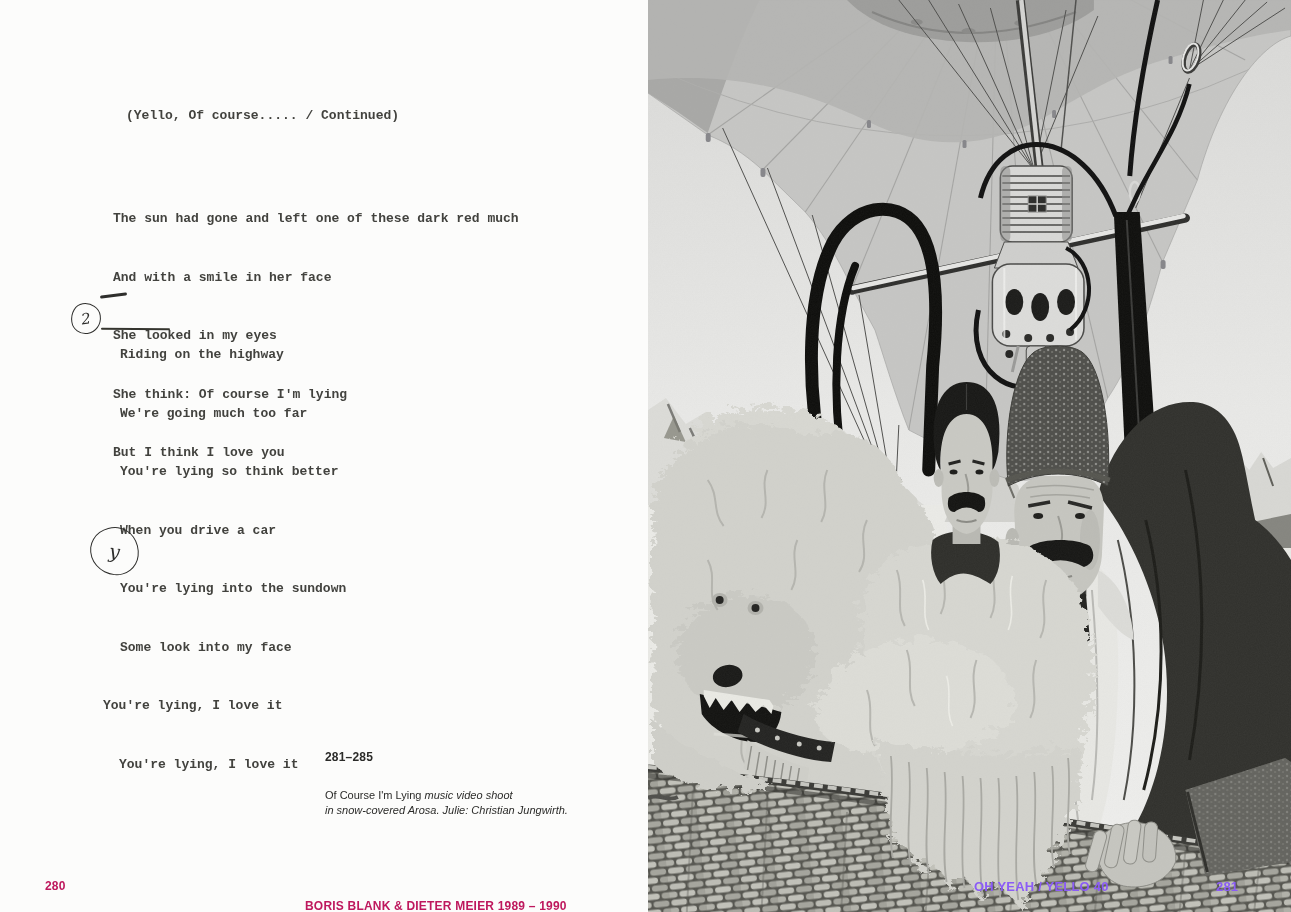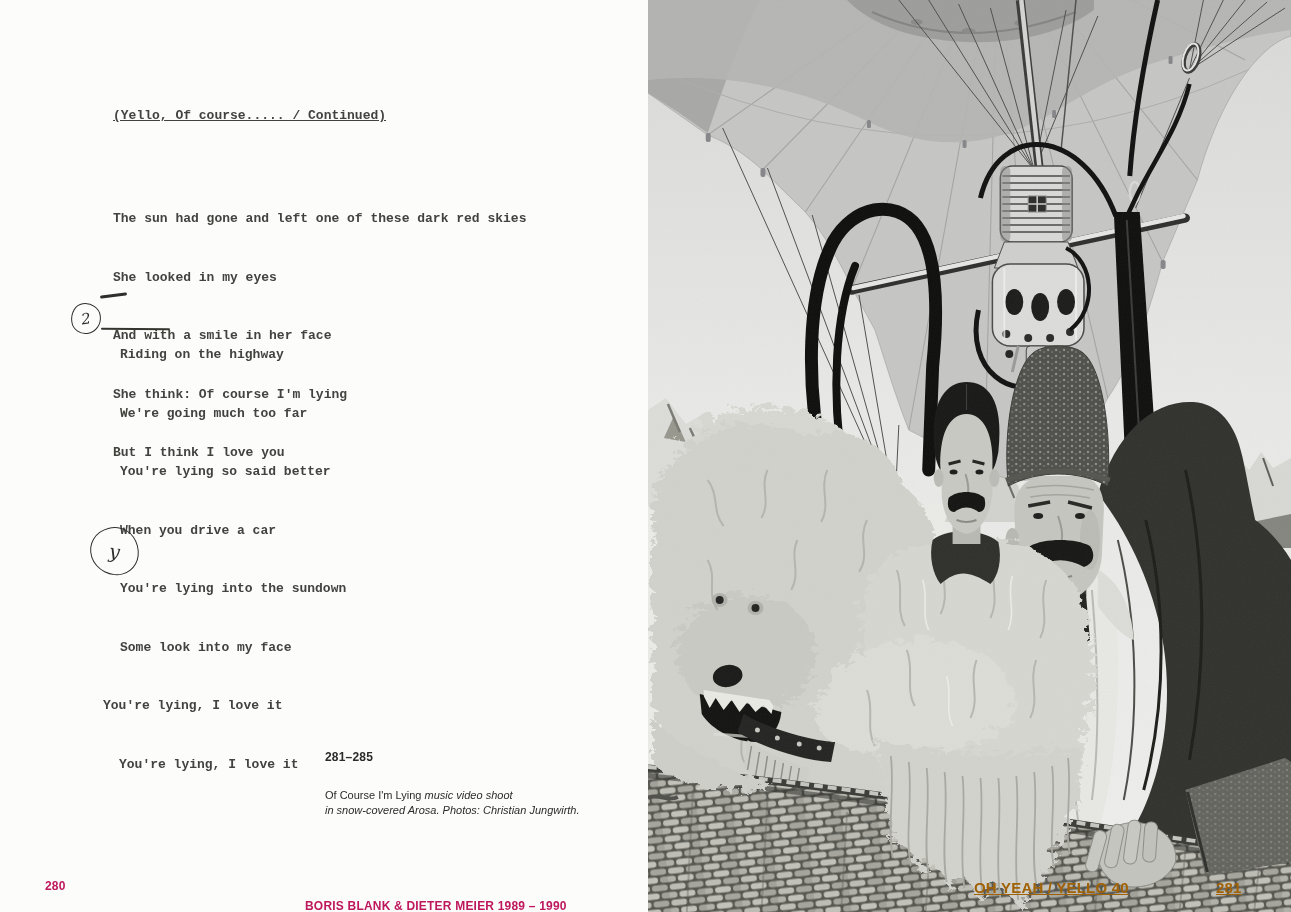--- a/index.html
+++ b/index.html
@@ -1,89 +1,89 @@
 <!DOCTYPE html>
 <html><head>
 <meta charset="utf-8">
 <style>
   html,body{margin:0;padding:0;background:#ffffff;}
   .spread{position:relative;width:1291px;height:912px;background:#fcfcfb;overflow:hidden;
           font-family:"Liberation Sans",sans-serif;}
   
   .tw{font-family:"Liberation Mono","DejaVu Sans Mono",monospace;font-size:13px;font-weight:700;
       color:#42423e;line-height:19.5px;white-space:pre;}
-  .tw-header{position:absolute;left:113px;top:106px;text-decoration:underline;}
+  .tw-header{position:absolute;left:126px;top:106px;}
   .stanza1{position:absolute;left:113px;top:170px;}
   .stanza2{position:absolute;left:120px;top:306px;}
   .stanza2 .outdent1{margin-left:-17px;}
   .stanza2 .outdent2{margin-left:-1px;}
   .pencil{position:absolute;border-color:#2e2e2c;color:#2e2e2c;}
   .circled-2{left:71px;top:303px;width:28px;height:29px;border:1.6px solid #2e2e2c;
              border-radius:46% 54% 52% 48% / 55% 47% 53% 45%;display:flex;align-items:center;justify-content:center;
              font-family:"DejaVu Serif",serif;font-style:italic;font-size:15px;transform:rotate(-8deg);}
   .riding-underline{left:101px;top:328px;width:69px;height:2.4px;background:#35352f;transform:rotate(0.6deg);border-radius:2px;}
   .dash-mark{left:100px;top:294px;width:27px;height:2.6px;background:#2e2e2c;transform:rotate(-7deg);border-radius:2px;}
   .circled-y{left:90px;top:527px;width:47px;height:46px;border:1.8px solid #2e2e2c;
              border-radius:52% 48% 45% 55% / 48% 55% 45% 52%;display:flex;align-items:center;justify-content:center;
              font-family:"DejaVu Serif",serif;font-style:italic;font-size:19px;transform:rotate(6deg);}
   .caption{position:absolute;left:325px;top:750px;width:300px;font-size:11px;line-height:15px;color:#2b2b29;}
   .caption .range{font-weight:bold;font-size:12px;margin-bottom:23px;letter-spacing:.2px;}
   .caption .blk{margin-bottom:14px;}
   .caption i{font-style:italic;}
   .folio{position:absolute;top:879px;font-size:12px;font-weight:bold;color:#be185d;letter-spacing:.2px;}
   .folio-left{left:45px;}
   .running-title-left{left:305px;margin-top:20px;}
-  .folio-photo{color:#a16207;font-size:15px;text-decoration:underline;}
+  .folio-photo{color:#8b5cf6;font-size:13px;}
   .running-title-right{left:974px;}
   .folio-right{left:1216px;}
   
   .photo{position:absolute;left:648px;top:0;width:643px;height:912px;}
   .photo svg{display:block;width:643px;height:912px;}
 </style>
 </head>
 <body>
 
 <div class="spread">
 
   <section>
     <div class="tw tw-header">(Yello, Of course..... / Continued)</div>
 
     <div class="tw stanza1">
-      <div>The sun had gone and left one of these dark red skies</div>
+      <div>The sun had gone and left one of these dark red much</div>
+      <div>And with a smile in her face</div>
       <div>She looked in my eyes</div>
-      <div>And with a smile in her face</div>
       <div>She think: Of course I'm lying</div>
       <div>But I think I love you</div>
     </div>
 
     <div class="tw stanza2">
       <div>Riding on the highway</div>
       <div>We're going much too far</div>
-      <div>You're lying so said better</div>
+      <div>You're lying so think better</div>
       <div>When you drive a car</div>
       <div>You're lying into the sundown</div>
       <div>Some look into my face</div>
       <div class="outdent1">You're lying, I love it</div>
       <div class="outdent2">You're lying, I love it</div>
     </div>
 
     <div class="pencil circled-2">
       <span>2</span>
     </div>
     <div class="pencil riding-underline"></div>
     <div class="pencil dash-mark"></div>
     <div class="pencil circled-y">
       <span>y</span>
     </div>
 
     <div class="caption">
       <div class="range">281–285</div>
       <div class="blk">
         <div><span>Of Course I'm Lying </span><i>music video shoot</i></div>
-        <div><i>in snow-covered Arosa. Photos: Christian Jungwirth.</i></div>
+        <div><i>in snow-covered Arosa. Julie: Christian Jungwirth.</i></div>
       </div>
     </div>
 
     <div class="folio folio-left">280</div>
     <div class="folio running-title-left">BORIS BLANK &amp; DIETER MEIER 1989 – 1990</div>
   </section>
 
   <section class="photo">
   <svg viewBox="0 0 646 912" preserveAspectRatio="none">
     <defs>

